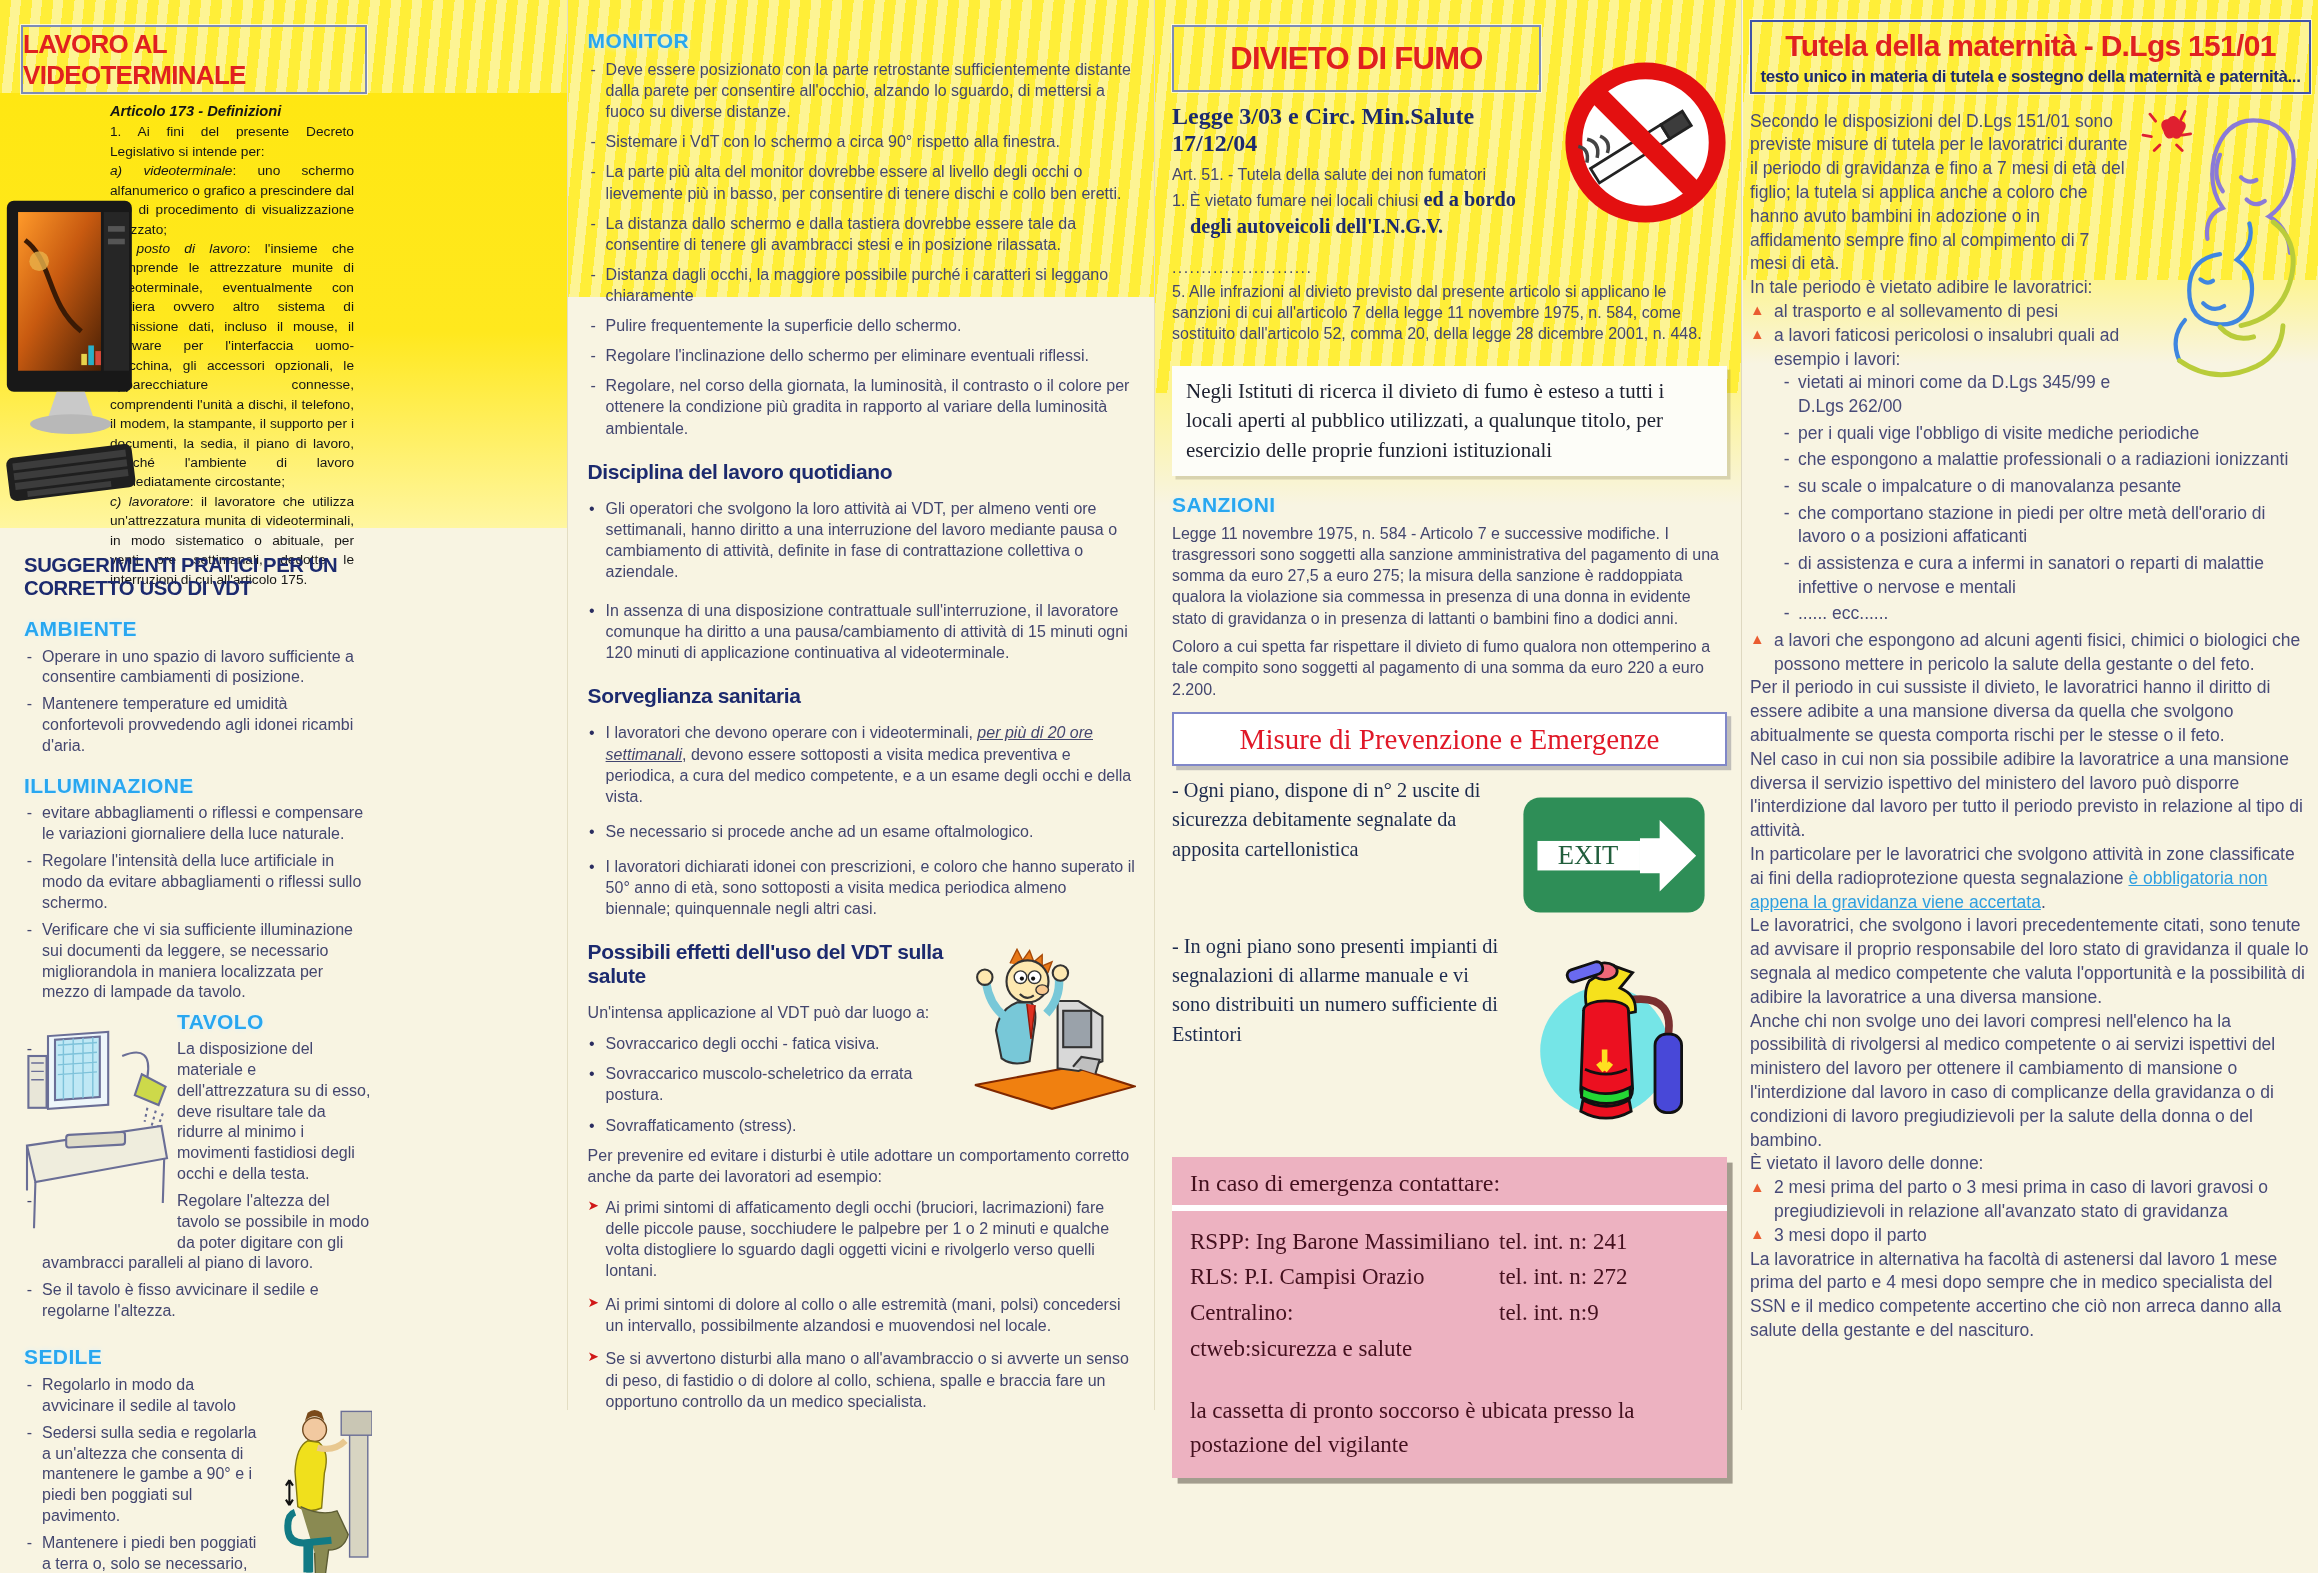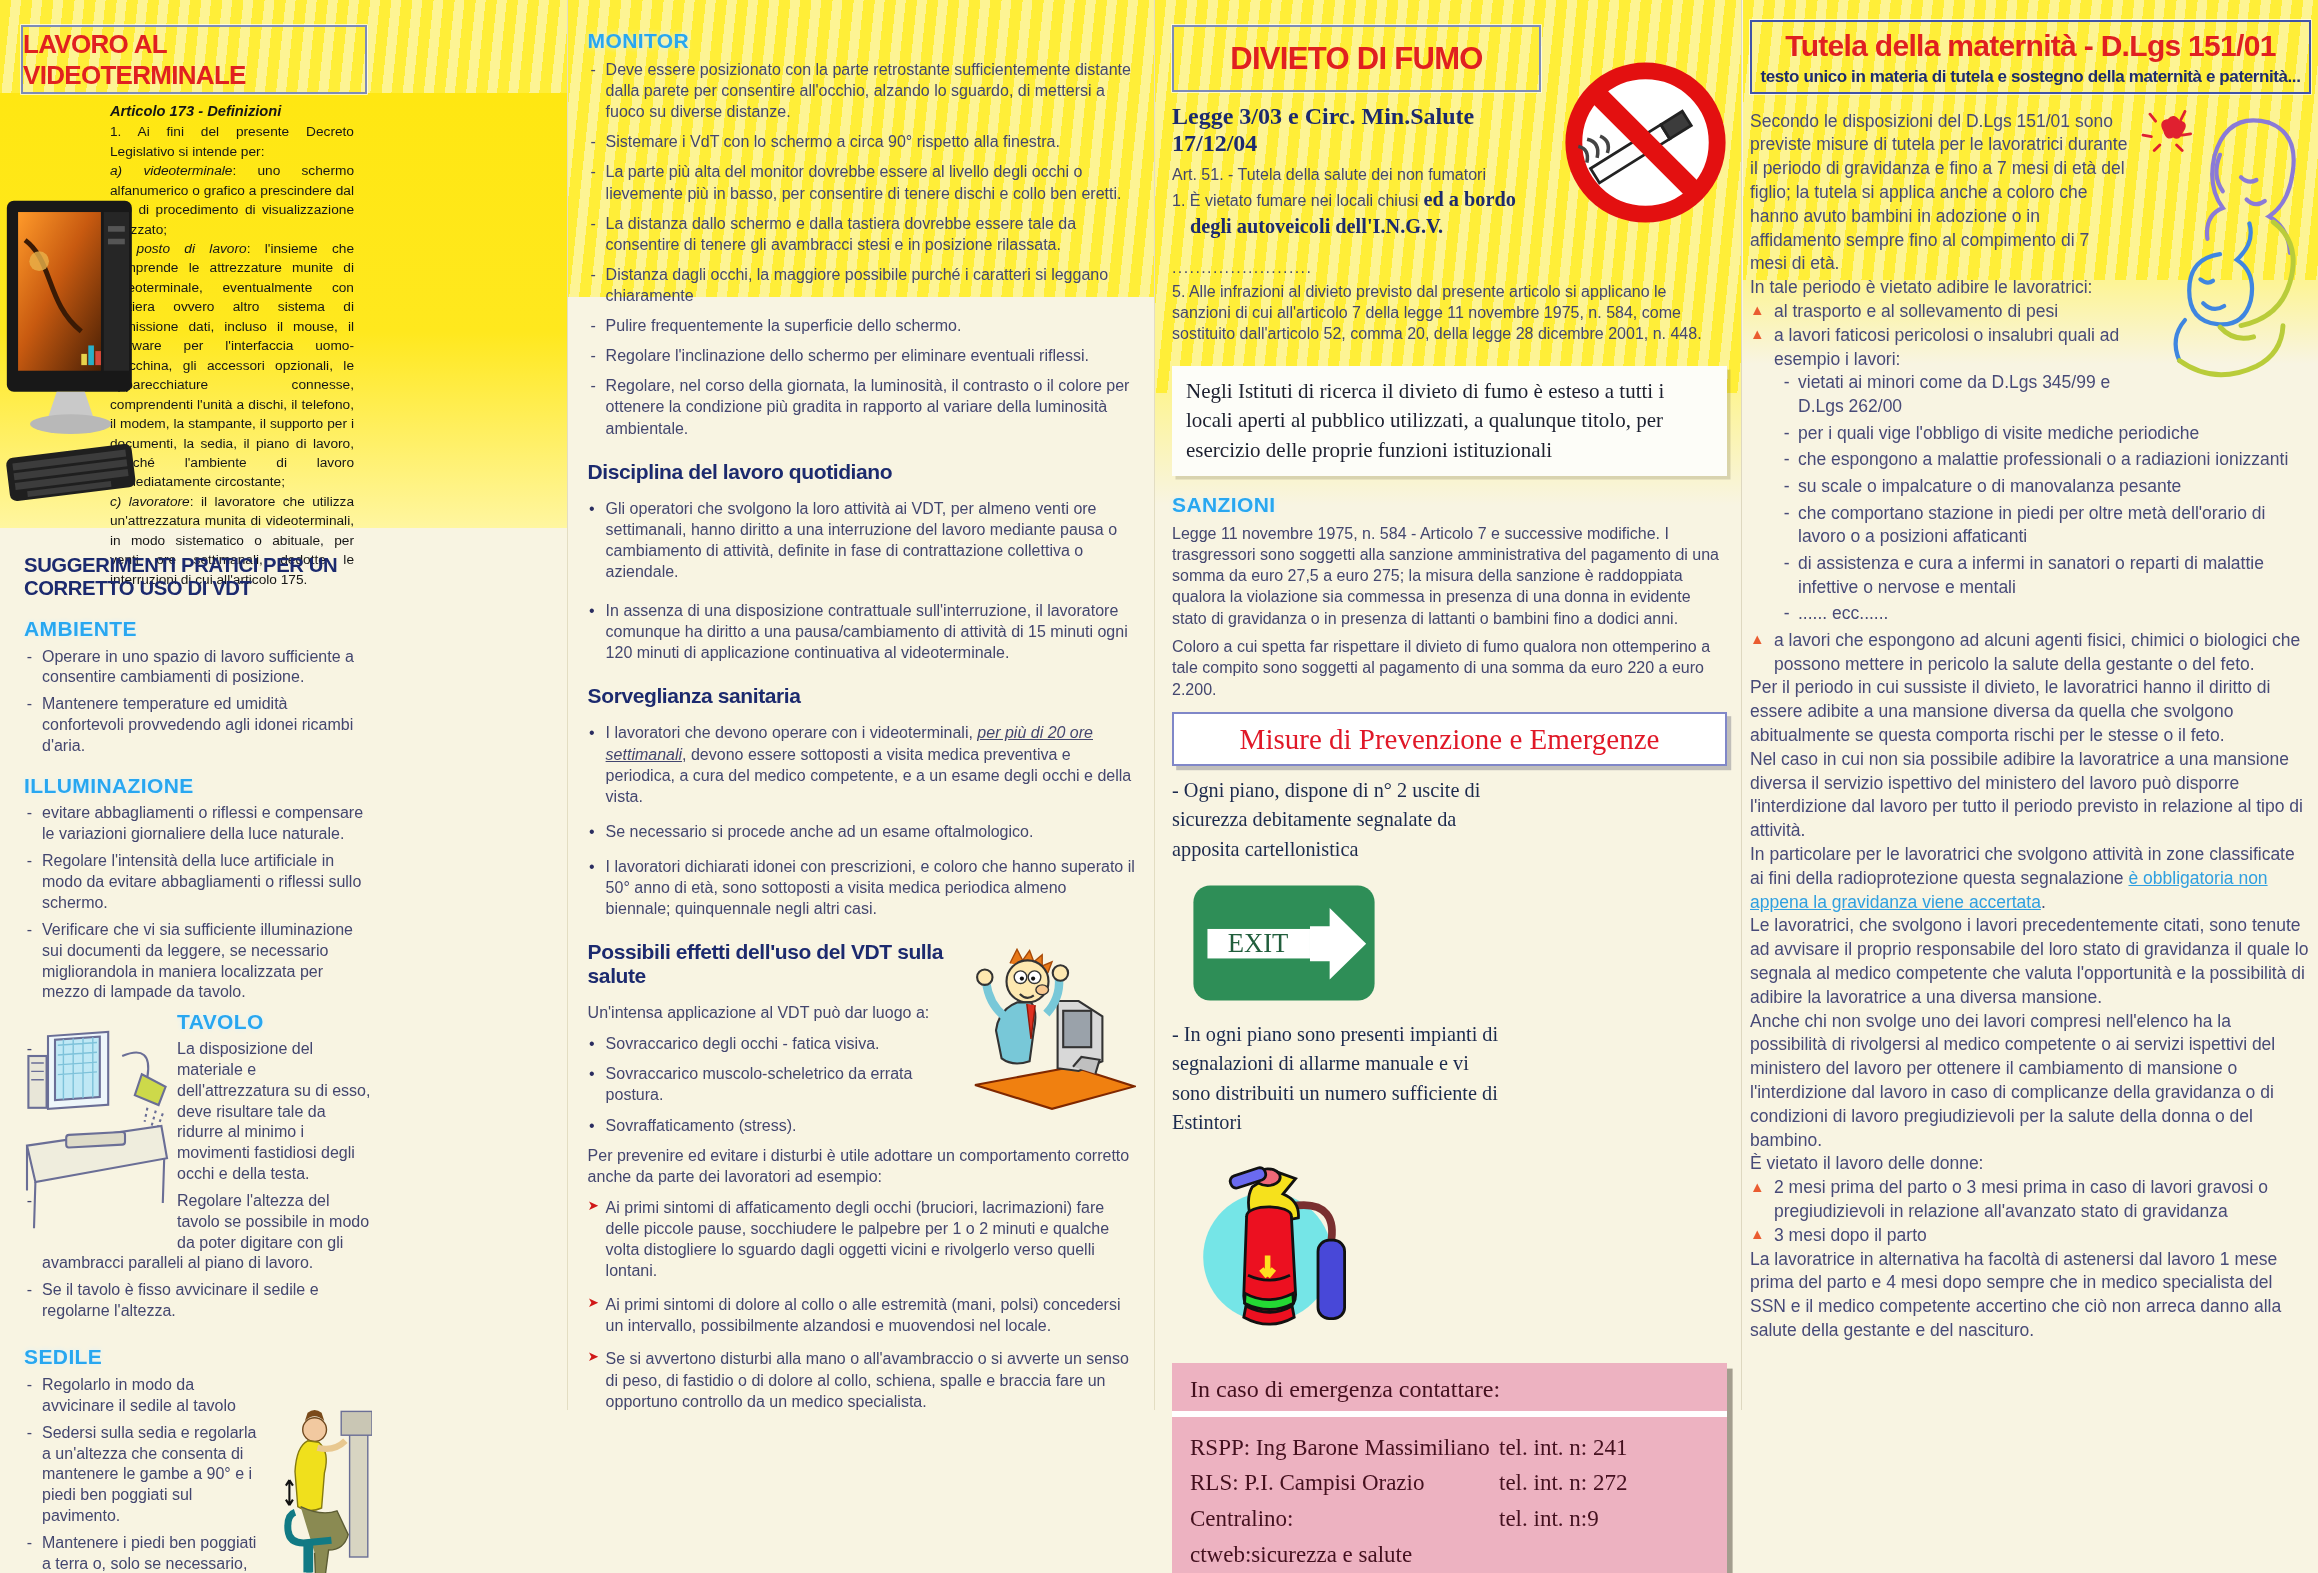--- a/index.html
+++ b/index.html
@@ -60,21 +60,21 @@
   .art51{font-size:16px;color:#43466f;line-height:1.35;}
   .art51 .sbold{font-family:"Liberation Serif",serif;font-weight:bold;color:#1c2a6e;font-size:20.3px;}
   .dots{color:#43466f;font-size:16px;letter-spacing:1.4px;margin:18px 0 4.2px;}
   .p5{font-size:16px;line-height:1.33;color:#43466f;}
   .whitebox{background:#fdfdf8;box-shadow:3.5px 3.5px 0 rgba(120,110,80,.25);padding:11.2px 14px;margin:21px 0 5.6px;
     font-family:"Liberation Serif",serif;font-size:21px;line-height:1.4;color:#1c2030;}
   .sanz p{font-size:16px;line-height:1.33;color:#43466f;margin-bottom:7px;}
   .misurebox{background:#fff;border:2.8px solid #8087c8;box-shadow:4.2px 4.2px 0 rgba(90,90,110,.35), inset 0 0 0 2.1px #fff;
     margin:12.6px 0 9.8px;padding:8.4px 5.6px;text-align:center;}
   .misurebox span{font-family:"Liberation Serif",serif;font-size:29px;color:#e01828;}
-  .mis-row{display:flex;align-items:flex-start;flex-direction:column;}
+  .mis-row{display:flex;align-items:flex-start;}
   .mis-txt{font-family:"Liberation Serif",serif;font-size:20.3px;line-height:1.45;color:#1c2a4e;}
   .pinkbox{background:#edb2c1;box-shadow:5.6px 5.6px 0 rgba(60,50,40,.45);margin-top:15.4px;padding:12.6px 18px 17px;
     font-family:"Liberation Serif",serif;color:#43101e;}
   .pinkbox .ph{font-size:24px;margin-bottom:8.4px;}
   .pink-hr{height:6.3px;background:#fff;margin:7px -18px 12.6px;}
   .crow{display:flex;font-size:23px;line-height:1.55;}
   .crow .lab{flex:1;}
   .crow .tel{width:210px;}
   .pfoot{font-size:23px;line-height:1.45;margin-top:28px;}
 

